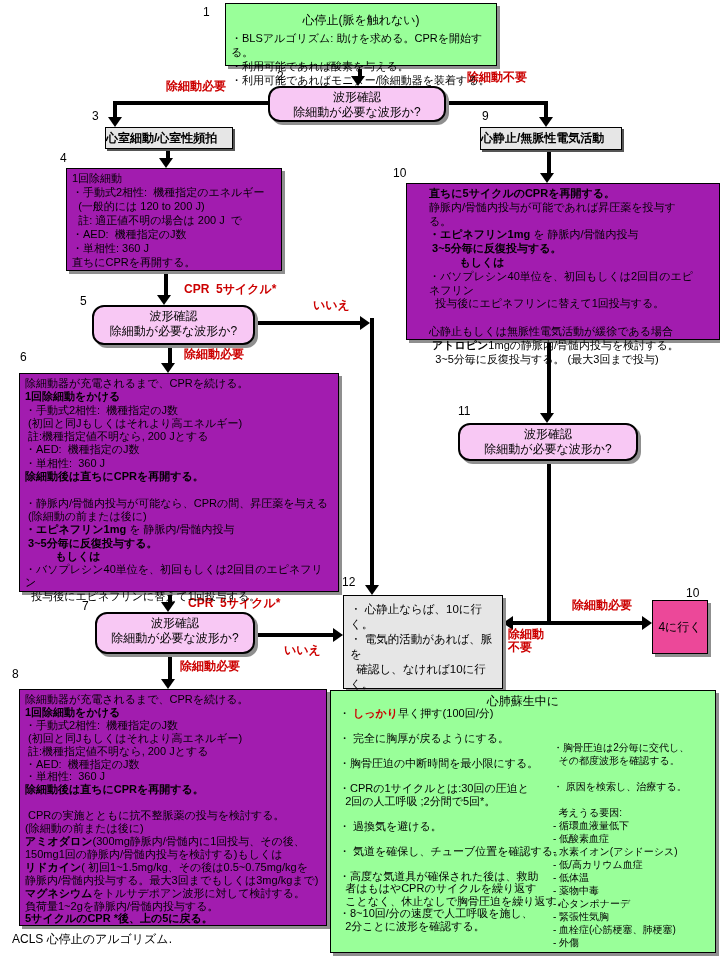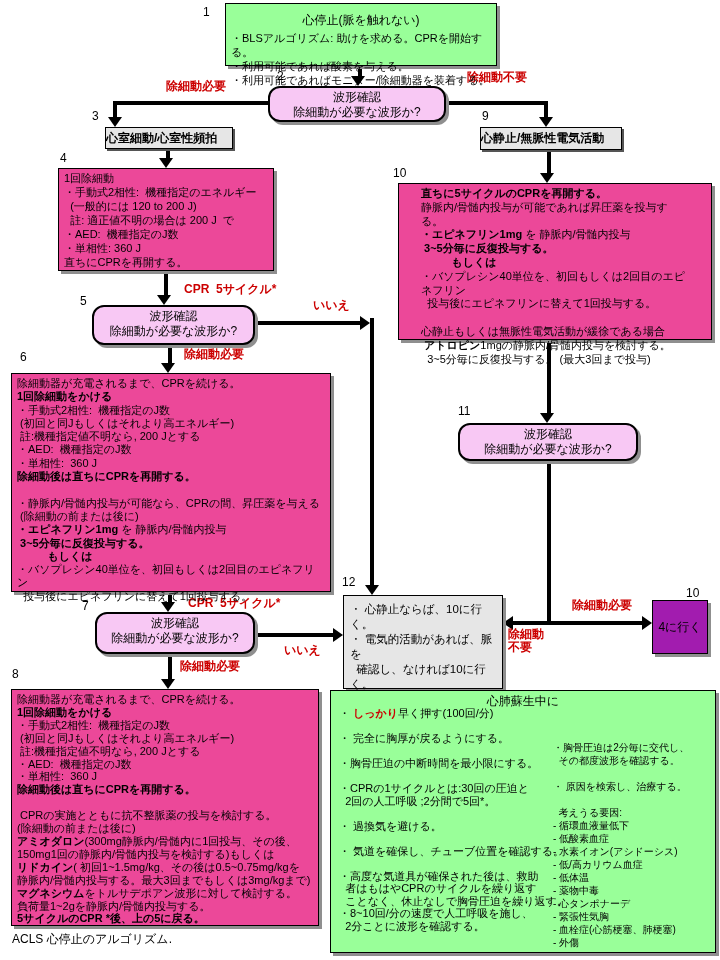--- a/index.html
+++ b/index.html
@@ -1,23 +1,23 @@
 <!DOCTYPE html>
 <html><head>
 <meta charset="utf-8">
 <style>
   html,body{margin:0;padding:0;background:#fff;}
   .canvas{position:relative;width:720px;height:960px;background:#ffffff;overflow:hidden;
           font-family:"Liberation Sans","DejaVu Sans",sans-serif;color:#000;}
   .pre{white-space:pre-wrap;}
   .node{position:absolute;border:1px solid #000;box-shadow:3px 3px 0 #8f8f8f;box-sizing:border-box;}
   .green{background:#99ff99;}
-  .blue{background:#ec4899;}
+  .blue{background:#a21caf;margin-left:8px;}
   .gray{background:#e6e6e6;}
-  .lightbox{background:#a21caf;}
+  .lightbox{background:#ec4899;}
   .pink{background:#f8c8f4;border:2px solid #000;border-radius:12px;display:flex;justify-content:center;text-align:center;}
   .pink .body{font-size:12px;line-height:15px;}
   .tag{display:flex;align-items:center;justify-content:flex-start;font-weight:bold;font-size:12px;box-shadow:2px 2px 0 #555;}
   .ttl{text-align:center;font-size:12px;padding-top:8px;}
   .body{font-size:11px;line-height:14px;padding:2px 5px;}
   .b{font-weight:bold;}
   .rb{font-weight:bold;color:#cc0000;}
   .num{position:absolute;font-size:12px;color:#000;}
   .lbl{position:absolute;font-size:12px;font-weight:bold;color:#cc0000;white-space:pre;line-height:13px;}
   .vline,.hline{position:absolute;background:#000;}

